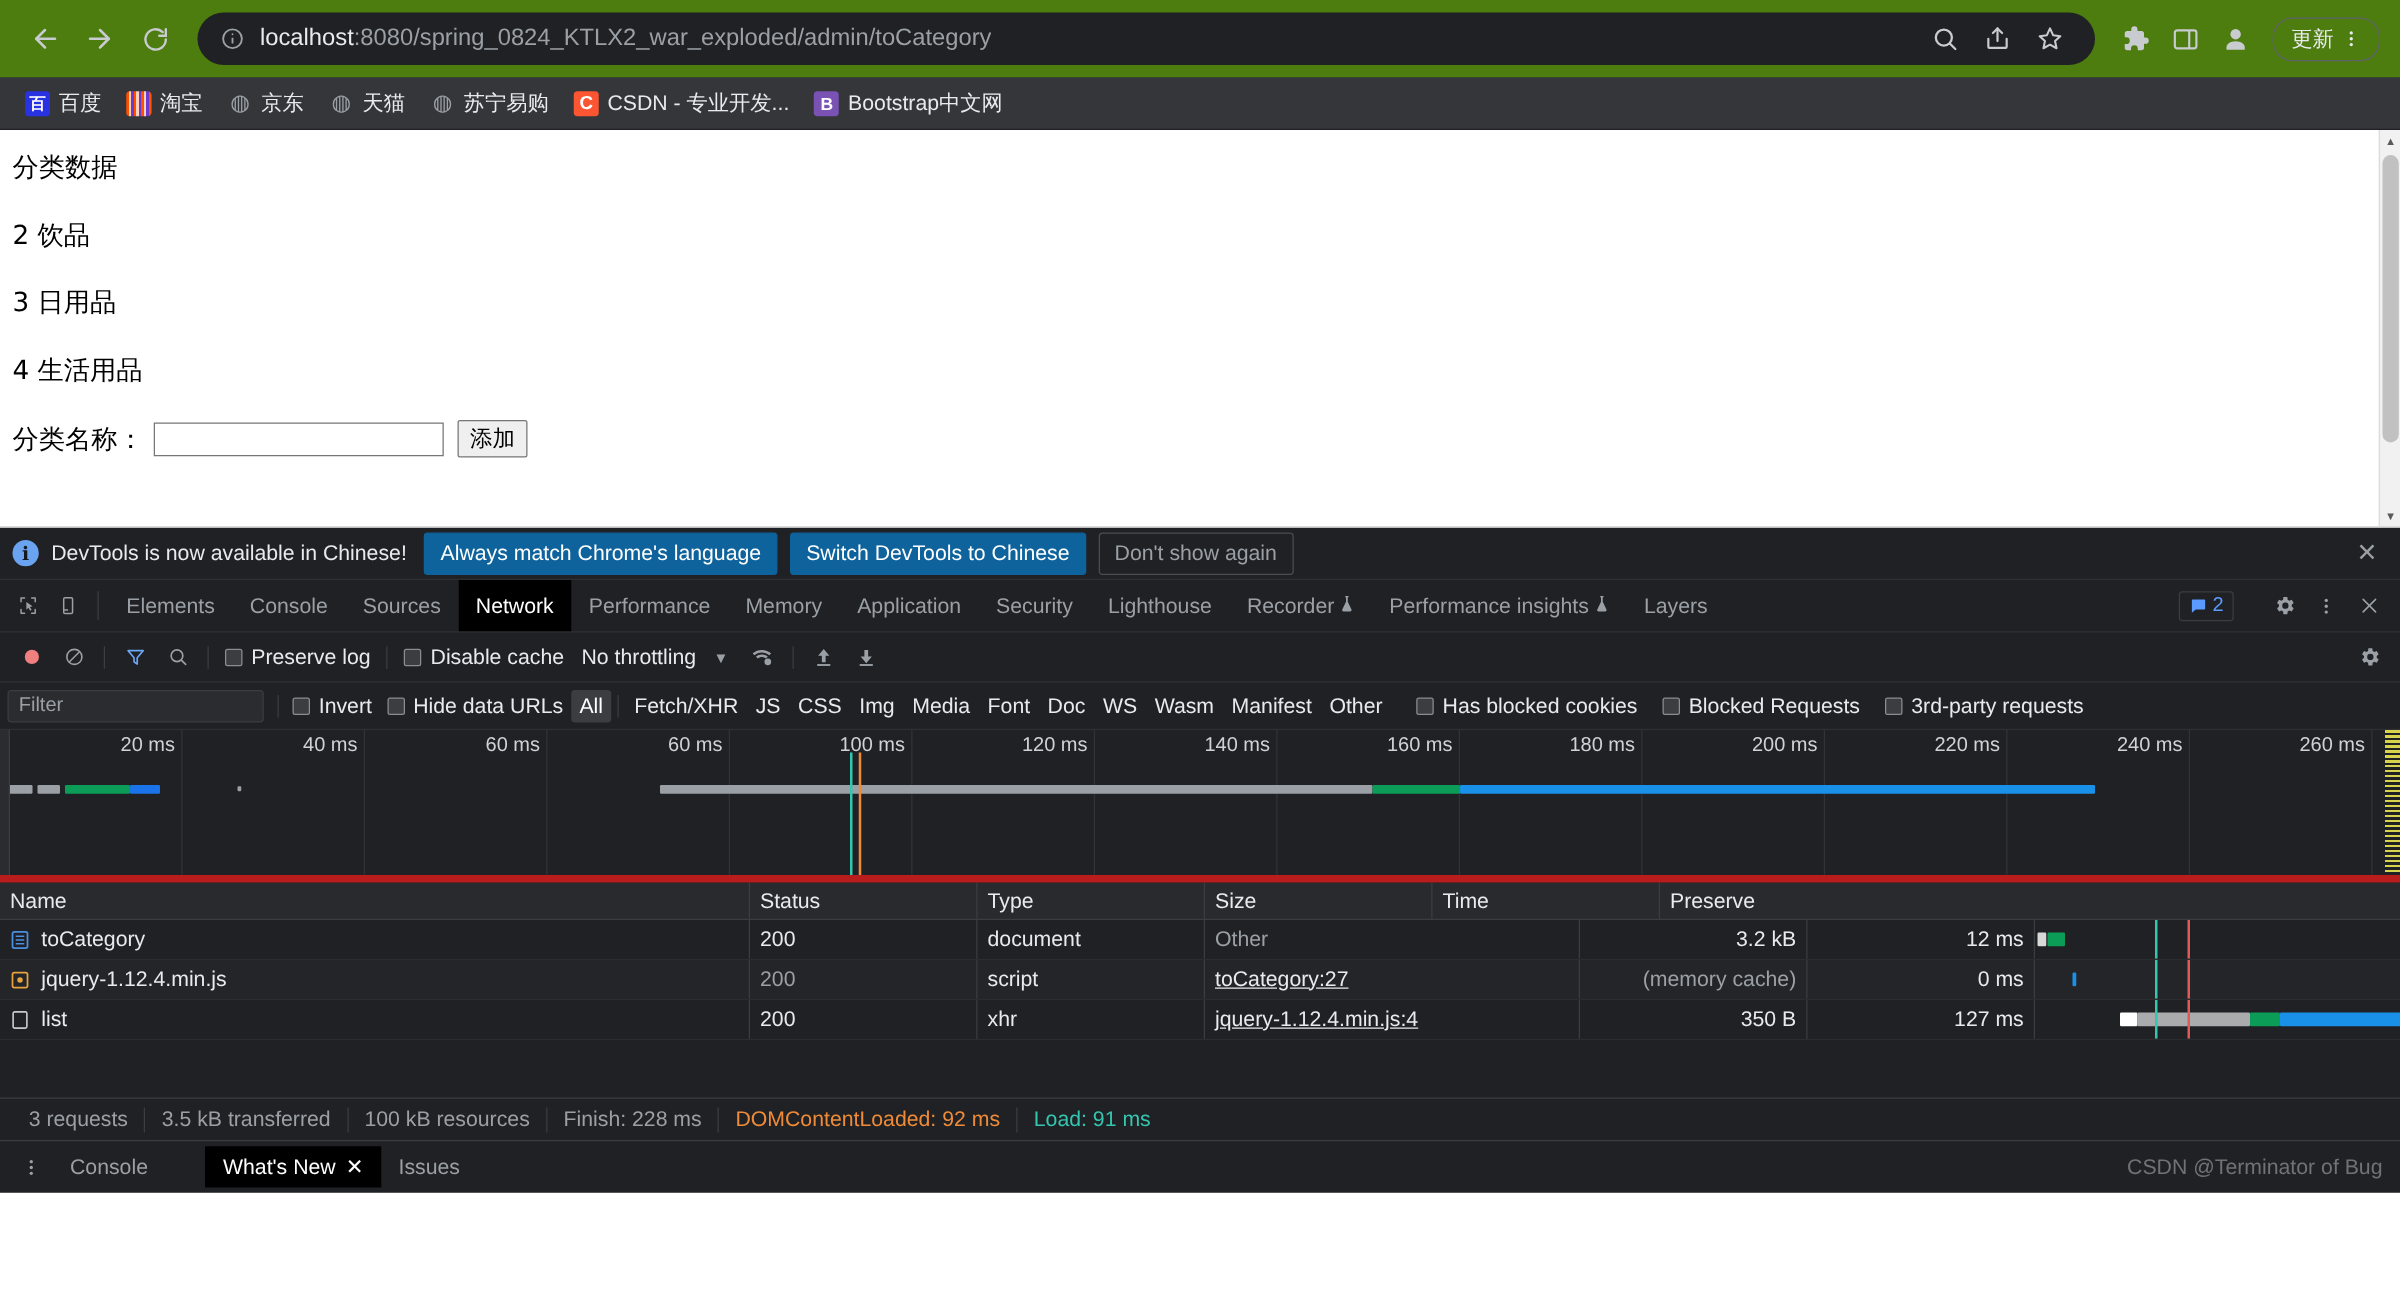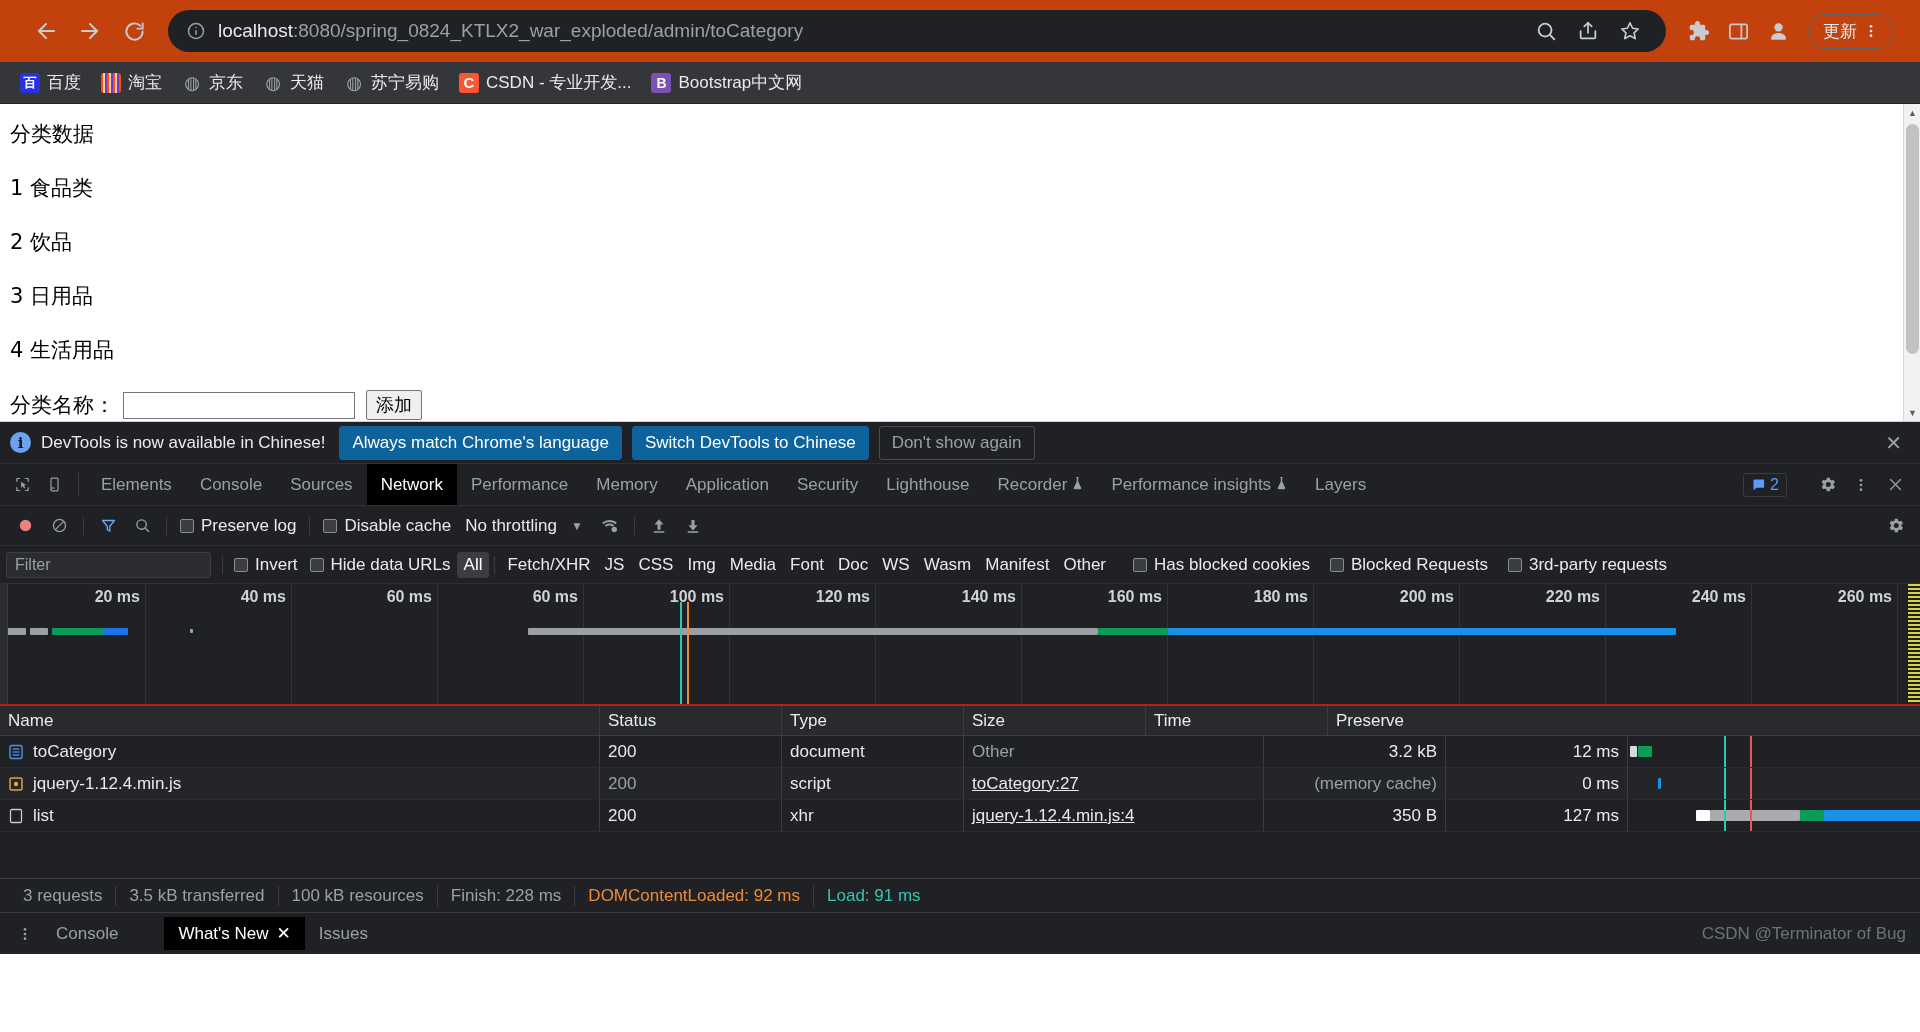--- a/index.html
+++ b/index.html
@@ -7,21 +7,21 @@
     width: 1920px; height: 1032px;
     overflow: hidden;
     font-family: "Liberation Sans", "DejaVu Sans", sans-serif;
     background: #fff;
   }
 
   
   .browser { width: 1920px; background: #35363a; }
   .nav-bar {
     height: 62px; display: flex; align-items: center;
-    padding: 0 26px; gap: 4px; background: #c2410c;
+    padding: 0 16px; gap: 4px; background: #4d7c0f;
   }
   .nav-btn {
     width: 40px; height: 40px; border-radius: 50%;
     display: flex; align-items: center; justify-content: center;
     color: #c8cbcf; flex: none;
   }
   .nav-btn svg { display: block; }
   .omnibox {
     flex: 1; height: 42px; background: #202124; border-radius: 21px;
     display: flex; align-items: center; padding: 0 18px; gap: 12px;
@@ -185,22 +185,22 @@
     padding: 0 8px; flex: none;
   }
   .fl-div { width: 1px; height: 18px; background: #3b3d40; margin: 0 5px; }
   .ftype {
     font-size: 17px; color: #e8eaed; padding: 3px 7px; border-radius: 3px;
     white-space: nowrap;
   }
   .ftype.on { background: #3b3d40; color: #fff; }
 
   .dt-overview {
-    height: 122px; position: relative; border-bottom: 2px solid #b91c1c;
-    background: #202124; overflow: hidden; font-weight: bold;
+    height: 122px; position: relative; border-bottom: 6px solid #b91c1c;
+    background: #202124; overflow: hidden;
   }
   .ov-ticks { position: absolute; inset: 0; }
   .ov-tick {
     position: absolute; top: 0; height: 100%;
     border-right: 1px solid #323336;
   }
   .ov-tick span {
     position: absolute; right: 5px; top: 4px; font-size: 16px; color: #cfd2d6;
     white-space: nowrap;
   }
@@ -374,21 +374,20 @@
     <div class="bm">
       <span class="bm-ico" style="background:#7952b3;font-size:14px">B</span>
       <span>Bootstrap中文网</span>
     </div>
   </div>
 </div>
 
 <div class="page">
   <div class="page-inner">
     <p>分类数据</p>
-    <p>1 食品类</p>
     <p>2 饮品</p>
     <p>3 日用品</p>
     <p>4 生活用品</p>
 
     <div class="form-row">
       <label>分类名称：</label>
       <input type="text" value="" style="">
       <button>添加</button>
     </div>
 

